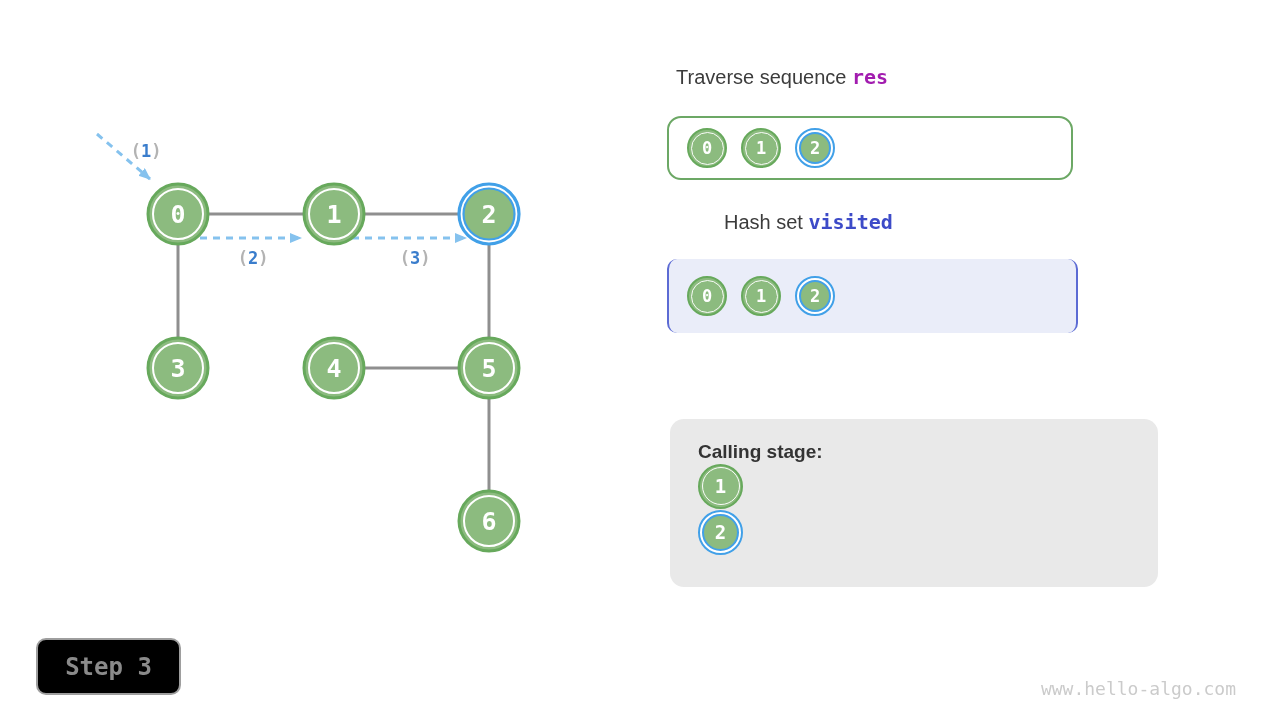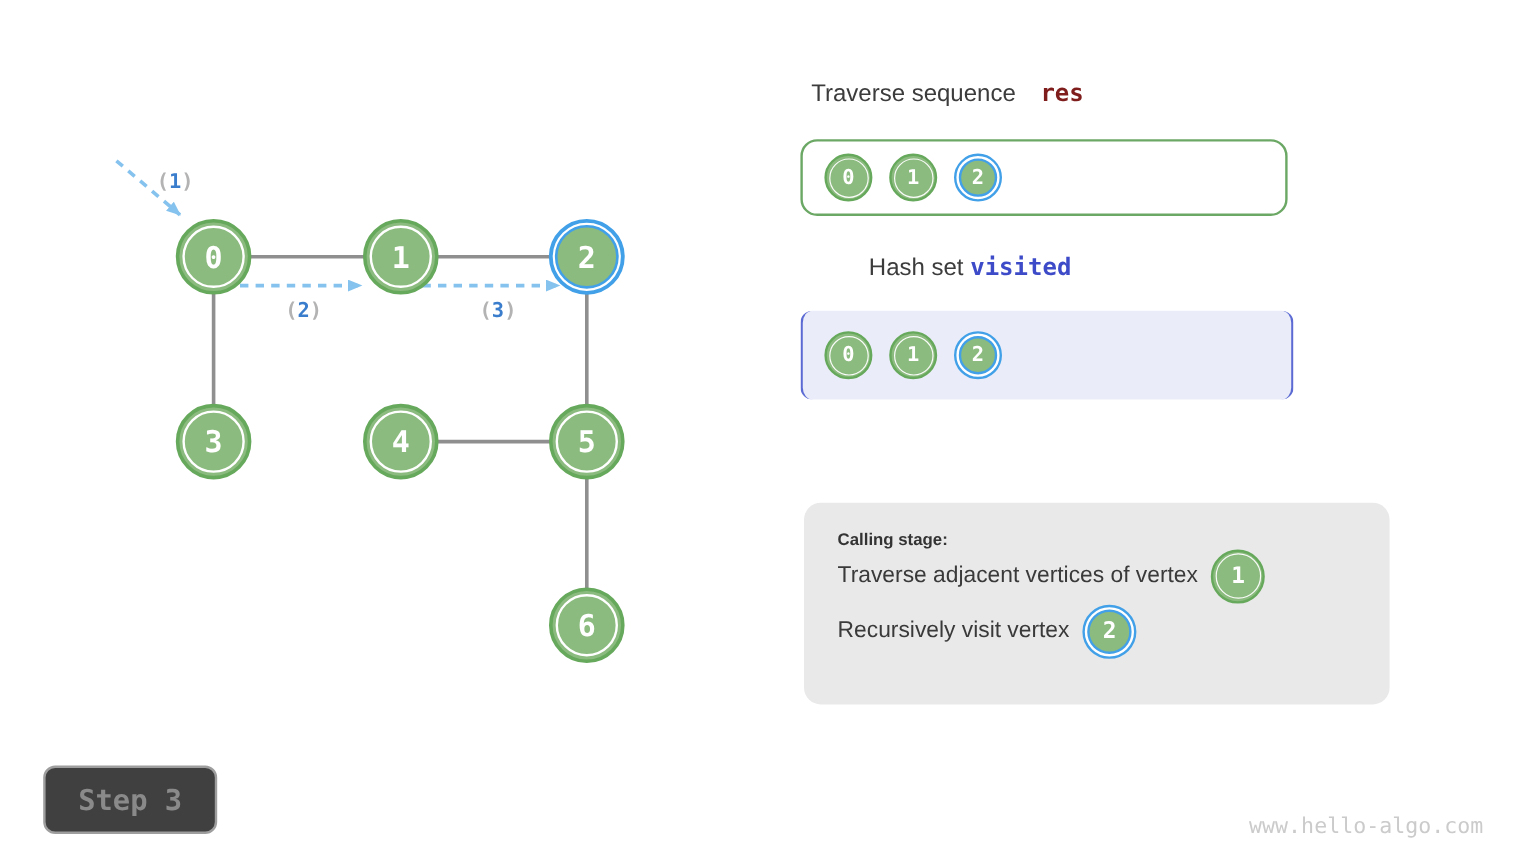--- a/index.html
+++ b/index.html
@@ -19,21 +19,21 @@
   .paren { fill: #b3b3b3; }
   .stepnum { fill: #3a7dcc; }
 
   
   .heading {
     position: absolute; font-size: 20px; color: #3c3c3c; white-space: pre;
   }
   .heading code {
     font-family: "DejaVu Sans Mono", monospace; font-weight: bold; font-size: 20px;
   }
-  .code-green { color: #7f1d1d; margin-left: 15px; }
+  .code-green { color: #a21caf; }
   .code-indigo { color: #3d4bc8; }
 
   .seq-box {
     position: absolute; left: 667px; top: 116px; width: 406px; height: 64px;
     border: 2px solid #6ca865; border-radius: 14px; background: #ffffff;
     display: flex; align-items: center; gap: 14px; padding-left: 18px;
   }
   .hash-box {
     position: absolute; left: 667px; top: 259px; width: 411px; height: 74px;
     background: #eaedf9; border-radius: 10px;
@@ -60,31 +60,31 @@
   .gcircle.hl::before {
     inset: 2px; border: 2px solid #41a0e8; background: #8cbb7f;
   }
   .sz40 { width: 40px; height: 40px; font-size: 17px; }
   .sz45 { width: 45px; height: 45px; font-size: 19px; }
 
   .calling-box {
     position: absolute; left: 670px; top: 419px; width: 488px; height: 168px;
     background: #e9e9e9; border-radius: 14px; padding: 22px 20px 0 28px;
   }
-  .calling-title { font-size: 14px; font-weight: bold; color: #333333; }
+  .calling-title { font-size: 19px; font-weight: bold; color: #333333; }
   .calling-line {
     display: flex; align-items: center; gap: 11px;
     height: 46px; font-size: 19px; color: #3a3a3a;
   }
   .calling-line:first-of-type { margin-top: 16px; }
 
   
   .step-indicator {
     position: absolute; left: 36px; top: 638px; width: 145px; height: 57px;
-    border: 2px solid #9e9e9e; border-radius: 10px; background: #404040;
+    border: 2px solid #9e9e9e; border-radius: 10px; background: #000000;
     display: flex; align-items: center; justify-content: center;
     font-family: "DejaVu Sans Mono", monospace; font-weight: bold;
     font-size: 24px; color: #8a8a8a;
   }
   .watermark {
     position: absolute; right: 44px; top: 678px;
     font-family: "DejaVu Sans Mono", monospace; font-size: 18px; color: #cbcbcb;
   }
 </style>
 </head>
@@ -177,27 +177,25 @@
       <span>1</span>
     </div>
   <div class="gcircle sz40 hl">
       <span>2</span>
     </div>
 </div>
 
 <div class="calling-box">
   <div class="calling-title">Calling stage:</div>
   <div class="calling-line">
-    <span>Traverse adjacent vertices of vertex</span>
     <div class="gcircle sz45">
         <span>1</span>
       </div>
   </div>
   <div class="calling-line">
-    <span>Recursively visit vertex</span>
     <div class="gcircle sz45 hl">
         <span>2</span>
       </div>
   </div>
 </div>
 
 <div class="step-indicator">Step 3</div>
 <div class="watermark">www.hello-algo.com</div>
 
 </body></html>

